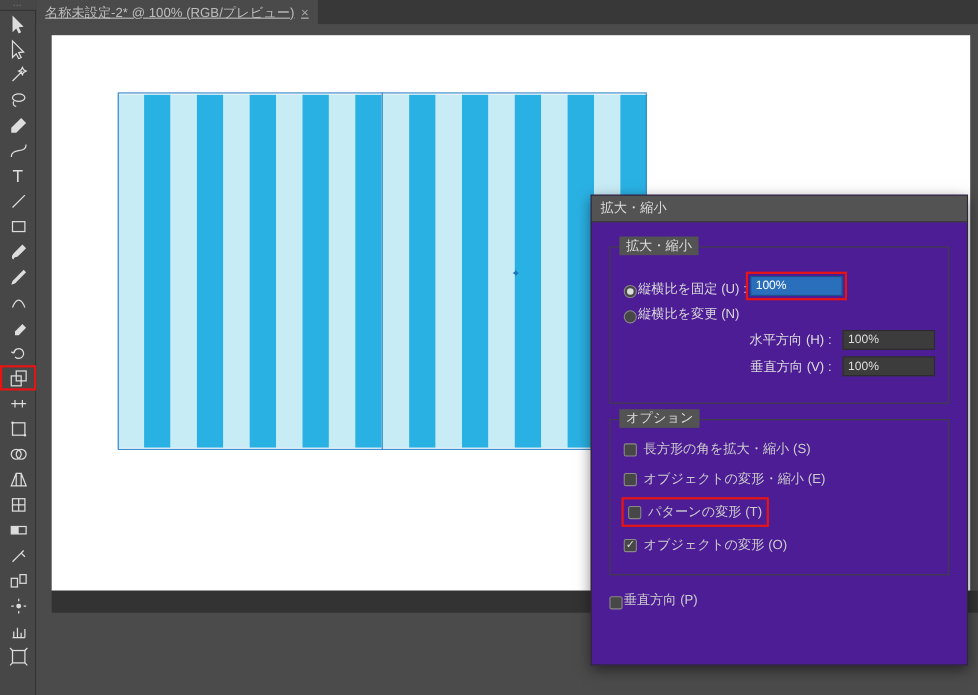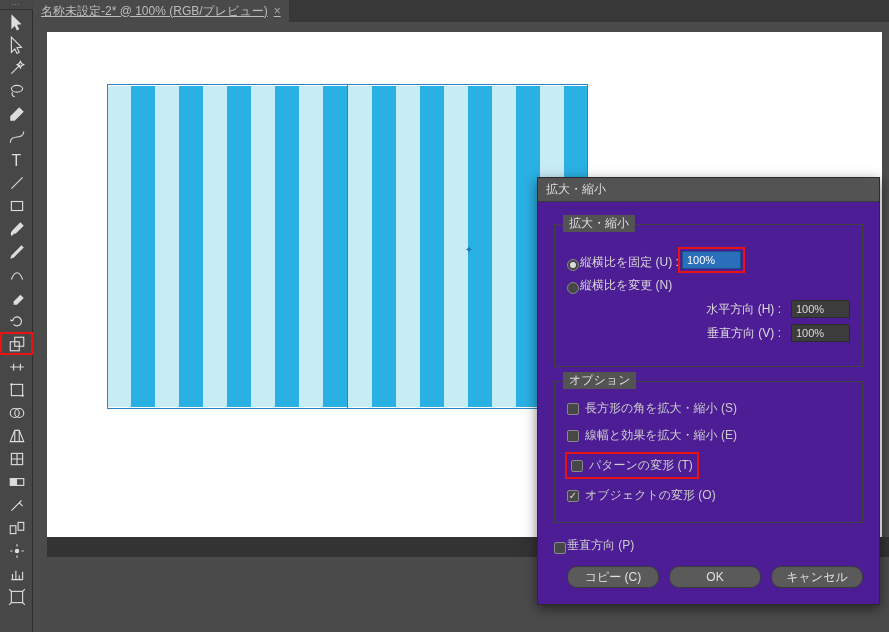--- a/index.html
+++ b/index.html
@@ -38,21 +38,21 @@
   .fieldset { border: 1px solid #414141; padding: 18px 12px 18px 12px; margin-bottom: 14px; position: relative; }
   .legend { position: absolute; top: -10px; left: 8px; background: #535353; padding: 0 6px; font-size: 12px; color: #ddd; }
 
   .row { display: flex; align-items: flex-end; margin: 6px 0; gap: 1px; }
   .row label { font-size: 12px; color: #d8d8d8; display: flex; align-items: center; gap: 6px; }
   .radio, .checkbox { width: 12px; height: 12px; border: 1px solid #888; border-radius: 50%; display: inline-flex; align-items:center; justify-content:center; background:#474747; }
   .radio.checked::after { content: ""; width: 6px; height: 6px; background: #ddd; border-radius:50%; }
   .checkbox { border-radius: 2px; }
   .checkbox.checked::after { content: "✓"; font-size: 10px; color: #ddd; line-height: 1; }
 
-  .txtin { width: 59px; height: 18px; background: #3c3c3c; border: 1px solid #2b2b2b; color: #ddd; font-size: 11px; padding: 0 4px; }
+  .txtin { width: 84px; height: 18px; background: #3c3c3c; border: 1px solid #2b2b2b; color: #ddd; font-size: 11px; padding: 0 4px; }
   .txtin.hi { background: #2a6fbc; color: #fff; border-color:#1d4f86; }
   .txtin-outline { outline: 2px solid #e81414; padding: 2px; display:inline-block; }
 
   .btnrow { display: flex; gap: 10px; justify-content: flex-end; margin-top: 12px; }
   .btn { min-width: 92px; height: 22px; background: #5a5a5a; border: 1px solid #3a3a3a; border-radius: 10px; display: flex; align-items: center; justify-content: center; color: #e0e0e0; font-size: 12px; }
 
   .option-outline { outline: 2px solid #e81414; padding: 3px 4px; display:inline-flex; align-items:center; gap:6px; }
 
   .sublabel-row { display:flex; align-items:flex-end; justify-content:flex-end; gap:10px; margin:6px 0; }
   .sublabel-row span.lab { color:#ddd; font-size:12px; }
@@ -281,46 +281,35 @@
 
     <div class="fieldset">
       <div class="legend">オプション</div>
       <div class="opts-grid">
         <div class="opt">
           <span class="checkbox"></span>
           <span>長方形の角を拡大・縮小 (S)</span>
         </div>
         <div class="opt" style="flex-basis:100%">
           <span class="checkbox"></span>
-          <span>線幅と効果を拡大・縮小 (E)</span>
+          <span>オブジェクトの変形・縮小 (E)</span>
         </div>
         <div class="opt">
           <span class="option-outline">
             <span class="checkbox"></span>
             <span>パターンの変形 (T)</span>
           </span>
         </div>
         <div class="opt">
           <span class="checkbox checked"></span>
           <span>オブジェクトの変形 (O)</span>
         </div>
       </div>
     </div>
 
     <div class="row">
       <span class="checkbox"></span>
       <span>垂直方向 (P)</span>
     </div>
 
-    <div class="btnrow">
-      <div class="btn">
-          <span>コピー (C)</span>
-        </div>
-      <div class="btn">
-          <span>OK</span>
-        </div>
-      <div class="btn">
-          <span>キャンセル</span>
-        </div>
-    </div>
 
   </div>
 </div>
 
 </body></html>

